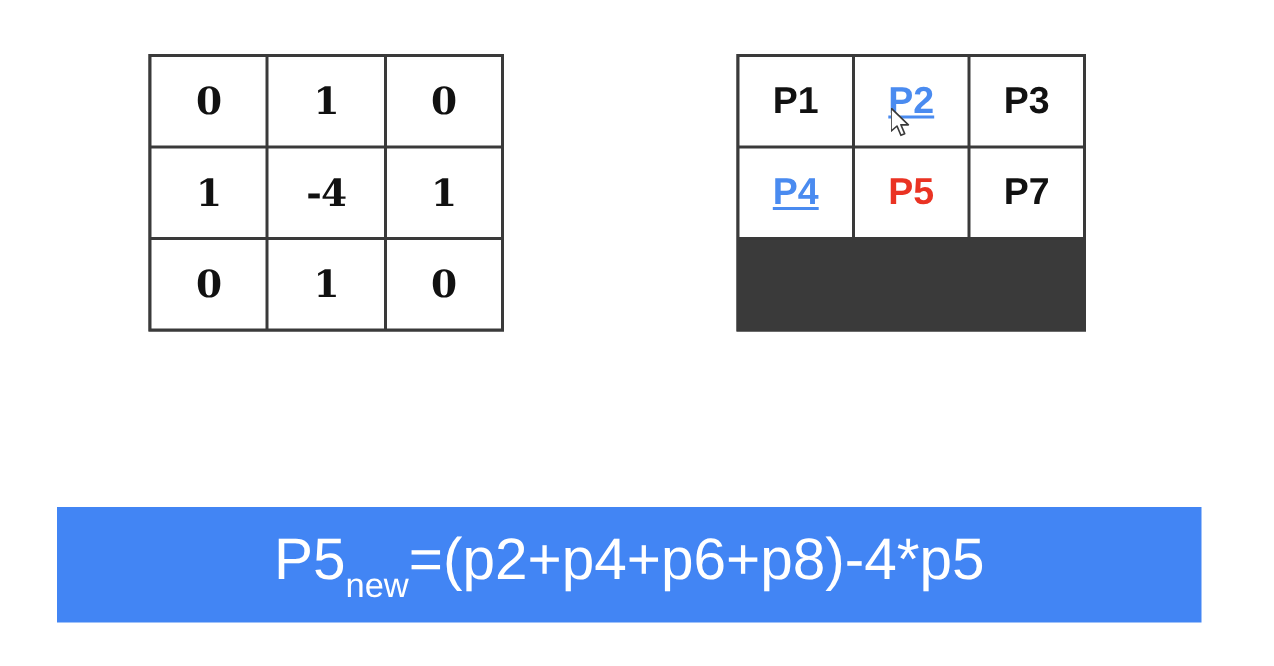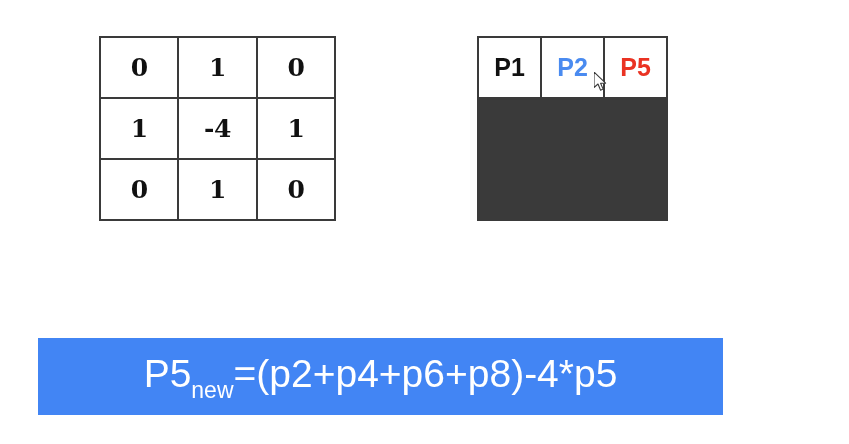--- a/index.html
+++ b/index.html
@@ -52,50 +52,50 @@
   }
   #kernel-grid .cell {
     font-family: "DejaVu Serif", serif;
     font-size: 25px;
     color: #111111;
     letter-spacing: -0.5px;
   }
 
   
   #pixel-grid {
-    left: 477px;
+    left: 491px;
     top: 36px;
-    width: 191px;
+    width: 233px;
     height: 185px;
   }
   #pixel-grid .cell {
     font-family: "Liberation Sans", sans-serif;
     font-size: 25px;
   }
 
   .c-black  { color: #111111; }
-  .c-blue   { color: #4a8bf0; }
+  .c-blue   { color: #4a8bf0; text-decoration: underline; }
   .c-red    { color: #ea3323; }
 
   
   #mouse-cursor {
     position: absolute;
     left: 594px;
     top: 72px;
     width: 14px;
     height: 20px;
     pointer-events: none;
   }
 
   
   #formula-banner {
     position: absolute;
     left: 38px;
     top: 338px;
-    width: 685px;
+    width: 763px;
     height: 77px;
     background: #4285f4;
     display: flex;
     align-items: center;
     justify-content: center;
   }
   #formula-text {
     color: #ffffff;
     font-family: "Liberation Sans", sans-serif;
     font-size: 39px;
@@ -124,21 +124,24 @@
     <div class="cell">-4</div>
     <div class="cell">1</div>
     <div class="cell">0</div>
     <div class="cell">1</div>
     <div class="cell">0</div>
   </div>
 
   <div class="grid" id="pixel-grid">
     <div class="cell c-black">P1</div>
     <div class="cell c-blue">P2</div>
+    <div class="cell c-black">P3</div>
+    <div class="cell c-blue">P4</div>
     <div class="cell c-red">P5</div>
+    <div class="cell c-black">P7</div>
   </div>
 
   <svg id="mouse-cursor" viewBox="0 0 14 20">
     <polygon points="0,0 0,15.5 4,12 6.6,18.2 9.1,17.1 6.6,11.2 11.6,11.2" fill="#ffffff" stroke="#3a3a3a" stroke-width="1.1" stroke-linejoin="round"></polygon>
   </svg>
 
   <div id="formula-banner">
     <div id="formula-text">
       <span>P5</span><span class="sub">new</span><span>=(p2+p4+p6+p8)-4*p5</span>
     </div>

